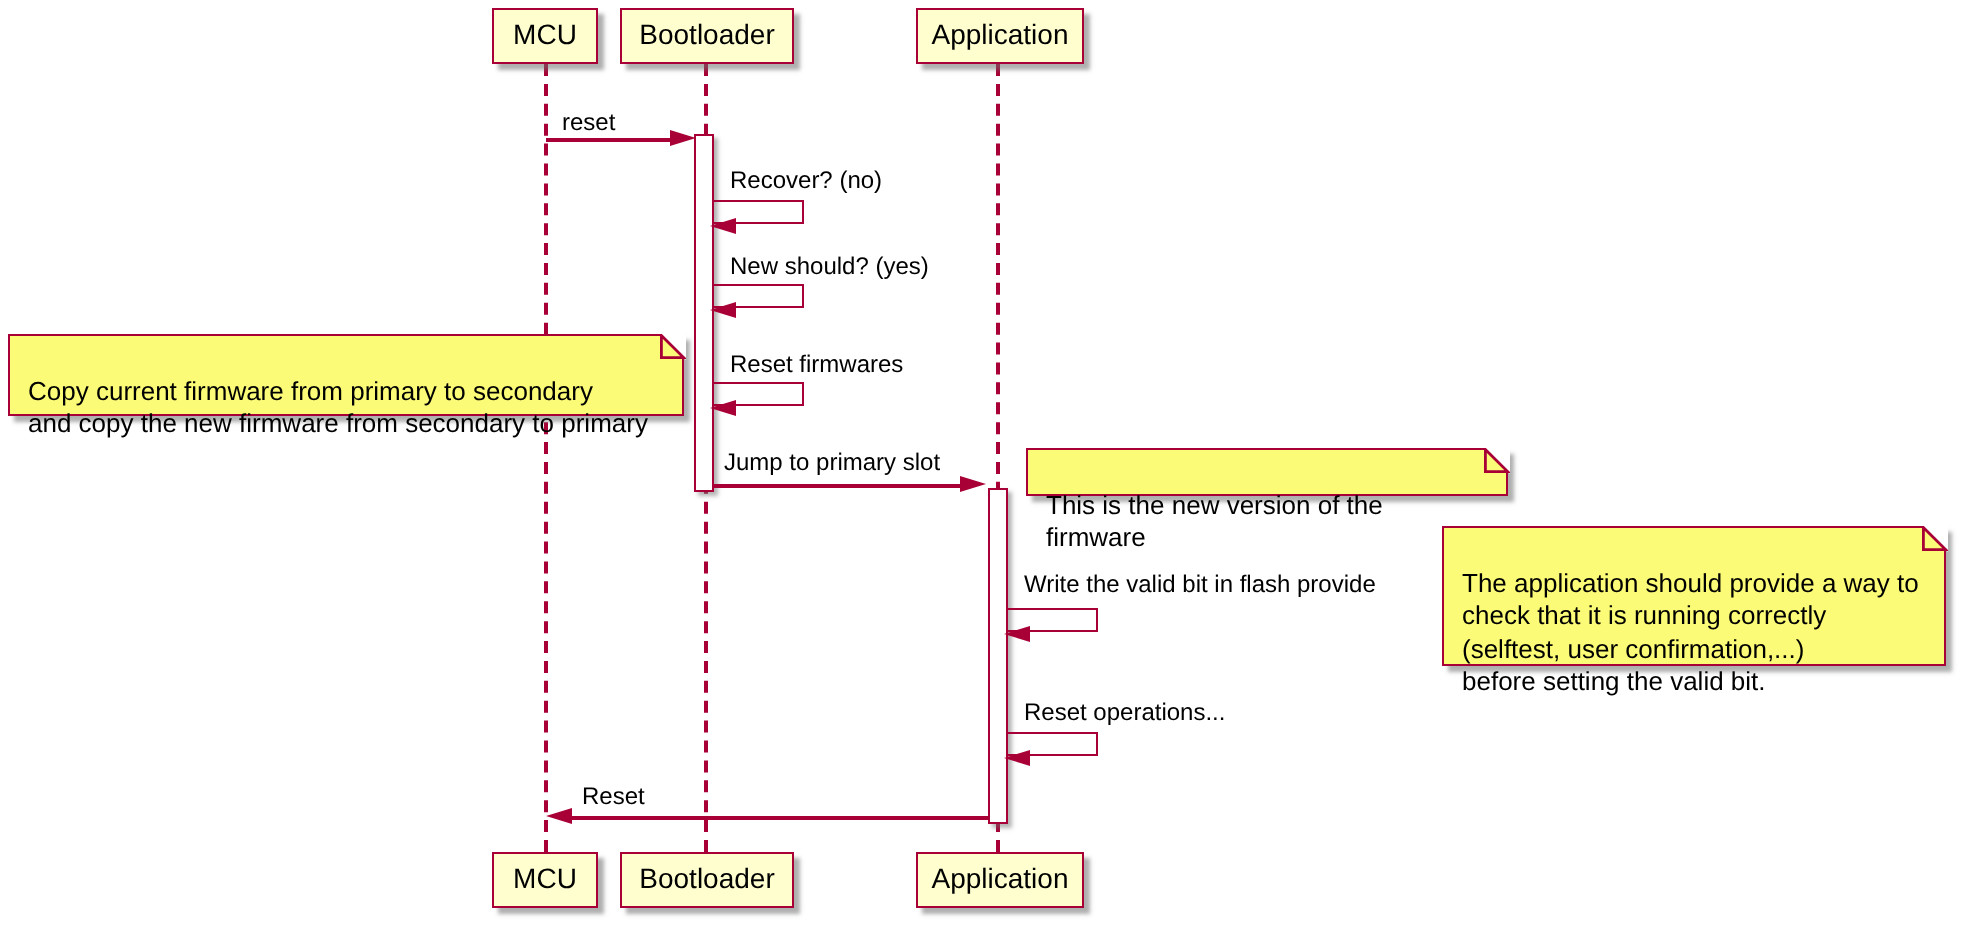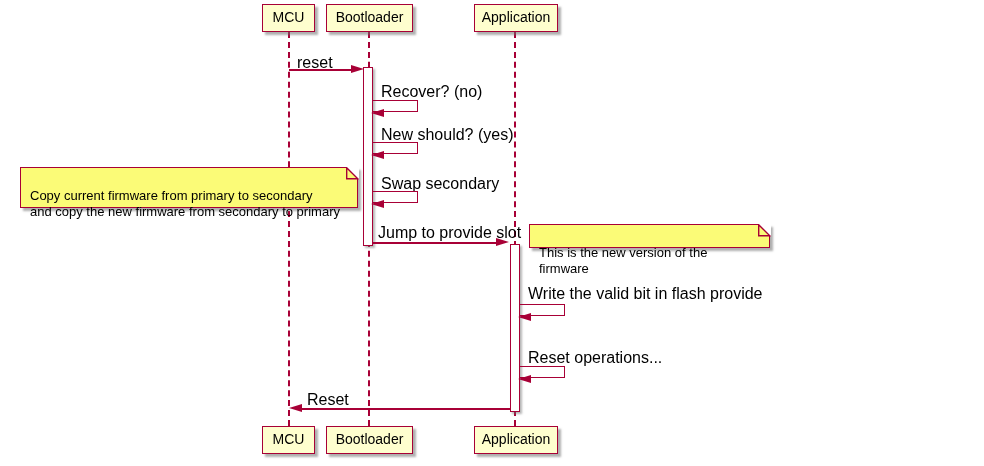--- a/index.html
+++ b/index.html
@@ -5,21 +5,21 @@
   :root{
     --line-color:#A80036;
     --participant-fill:#FEFECE;
     --note-fill:#FBFB77;
     --text-color:#000000;
     --background:#FFFFFF;
   }
   *{margin:0;padding:0;box-sizing:border-box}
   html,body{width:984px;height:466px;background:var(--background);
     font-family:"Liberation Sans", sans-serif;overflow:hidden}
-  .stage{position:absolute;left:16px;top:0;width:964px;height:466px}
+  .stage{position:absolute;left:0;top:0;width:964px;height:466px}
 
   
   .life{position:absolute;top:32px;height:394px;width:0;
     border-left:2px dashed var(--line-color);z-index:1}
   .life-mcu{left:272px}
   .life-boot{left:352px}
   .life-app{left:498px}
 
   
   .participant{position:absolute;height:28px;background:var(--participant-fill);
@@ -32,21 +32,21 @@
   .row-bottom{top:426px}
 
   
   .bar{position:absolute;width:10px;background:#ffffff;
     border:1.6px solid var(--line-color);
     box-shadow:2px 2px 2px rgba(110,110,110,.5);z-index:2}
   .bar-boot{left:347px;top:67px;height:179px}
   .bar-app{left:494px;top:244px;height:168px}
 
   
-  .msg-label{position:absolute;font-size:16px;color:var(--text-color);
+  .msg-label{position:absolute;font-size:12px;color:var(--text-color);
     white-space:nowrap;z-index:3}
   .msg-line{position:absolute;height:2px;background:var(--line-color);z-index:3}
   .head{position:absolute;width:0;height:0;border-top:4.5px solid transparent;
     border-bottom:4.5px solid transparent;z-index:3}
   .head-right{border-left:13px solid var(--line-color)}
   .head-left{border-right:13px solid var(--line-color)}
   .self{position:absolute;width:45px;height:12px;border:1.6px solid var(--line-color);
     border-left:none;z-index:3}
   .self .head-left{left:-2px;bottom:-6px}
 
@@ -125,28 +125,28 @@
   </div>
 
   <div class="msg">
     <div class="msg-label" id="m2-label">New should? (yes)</div>
     <div class="self" id="m2-self">
       <div class="head head-left"></div>
     </div>
   </div>
 
   <div class="msg">
-    <div class="msg-label" id="m3-label">Swap secondary</div>
+    <div class="msg-label" id="m3-label">Reset firmwares</div>
     <div class="self" id="m3-self">
       <div class="head head-left"></div>
     </div>
   </div>
 
   <div class="msg">
-    <div class="msg-label" id="m4-label">Jump to provide slot</div>
+    <div class="msg-label" id="m4-label">Jump to primary slot</div>
     <div class="msg-line" id="m4-line"></div>
     <div class="head head-right" id="m4-head"></div>
   </div>
 
   <div class="msg">
     <div class="msg-label" id="m5-label">Write the valid bit in flash provide</div>
     <div class="self" id="m5-self">
       <div class="head head-left"></div>
     </div>
   </div>
@@ -174,14 +174,24 @@
   </div>
 
   <div class="note note-mid">
     <span>This is the new version of the firmware</span>
     <svg class="fold" viewBox="0 0 13 13">
       <path class="fold-erase" d="M0 0 H13 V13 Z"></path>
       <path class="fold-flap" d="M0.7 0.7 L11.8 11.8 L0.7 11.8 Z"></path>
     </svg>
   </div>
 
+  <div class="note note-right">
+    <span>The application should provide a way to
+check that it is running correctly
+(selftest, user confirmation,...)
+before setting the valid bit.</span>
+    <svg class="fold" viewBox="0 0 13 13">
+      <path class="fold-erase" d="M0 0 H13 V13 Z"></path>
+      <path class="fold-flap" d="M0.7 0.7 L11.8 11.8 L0.7 11.8 Z"></path>
+    </svg>
+  </div>
 
 </div>
 
 </body></html>

